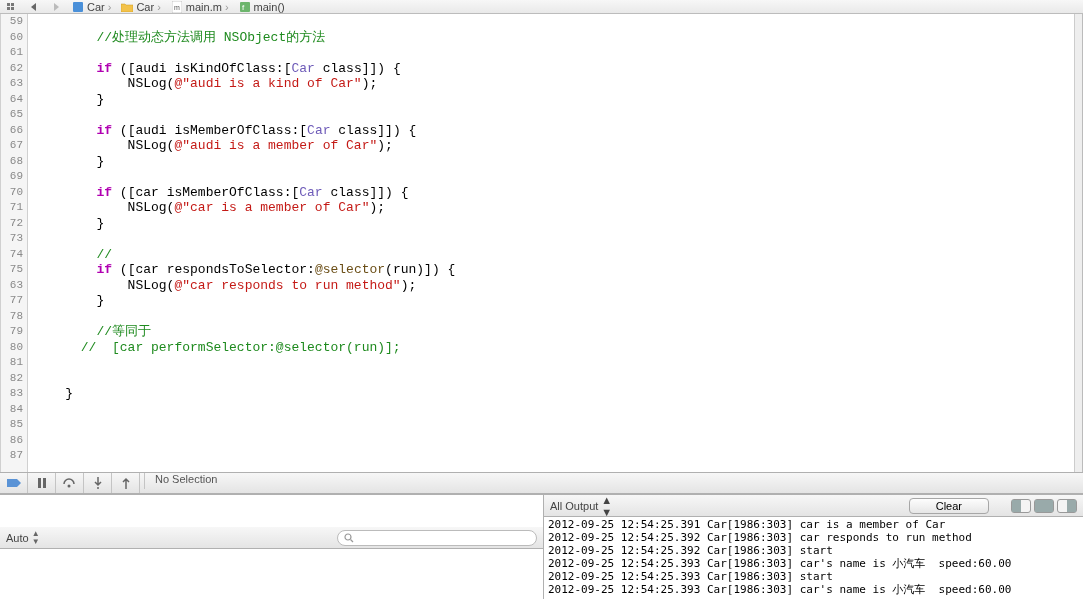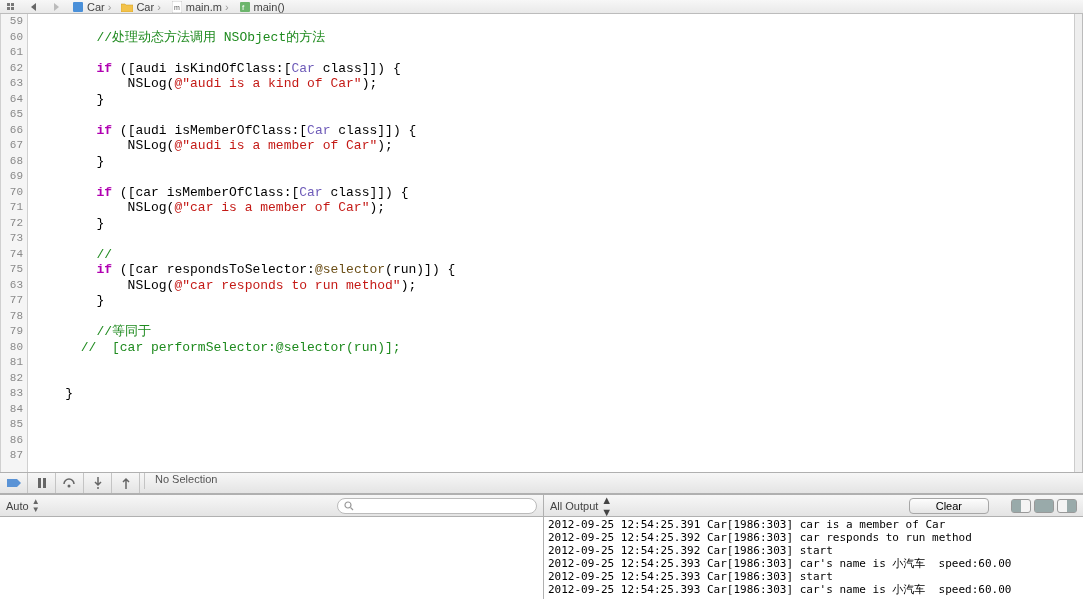--- a/index.html
+++ b/index.html
@@ -103,21 +103,21 @@
     border-right: 1px solid #b0b0b0;
     display:flex;
     flex-direction:column;
   }
   .varhead {
     height: 22px;
     background: linear-gradient(#f7f7f7,#e4e4e4);
     border-bottom: 1px solid #b0b0b0;
     display:flex; align-items:center; padding:0 6px; gap:8px;
     font-family: -apple-system, "Lucida Grande", Arial, sans-serif;
-    font-size: 11px; color:#444;
+    font-size: 11px; color:#444;margin-top:32px;
   }
   .varhead .popup { display:flex; align-items:center; gap:3px; }
   .varhead .arrow { font-size:8px; color:#666; line-height:1; }
   .search {
     flex:1; max-width:200px;
     display:flex; align-items:center;
     background:#fff; border:1px solid #bbb; border-radius:10px;
     height:16px; padding:0 6px; margin-left:auto;
   }
   .search svg { flex:none; }

